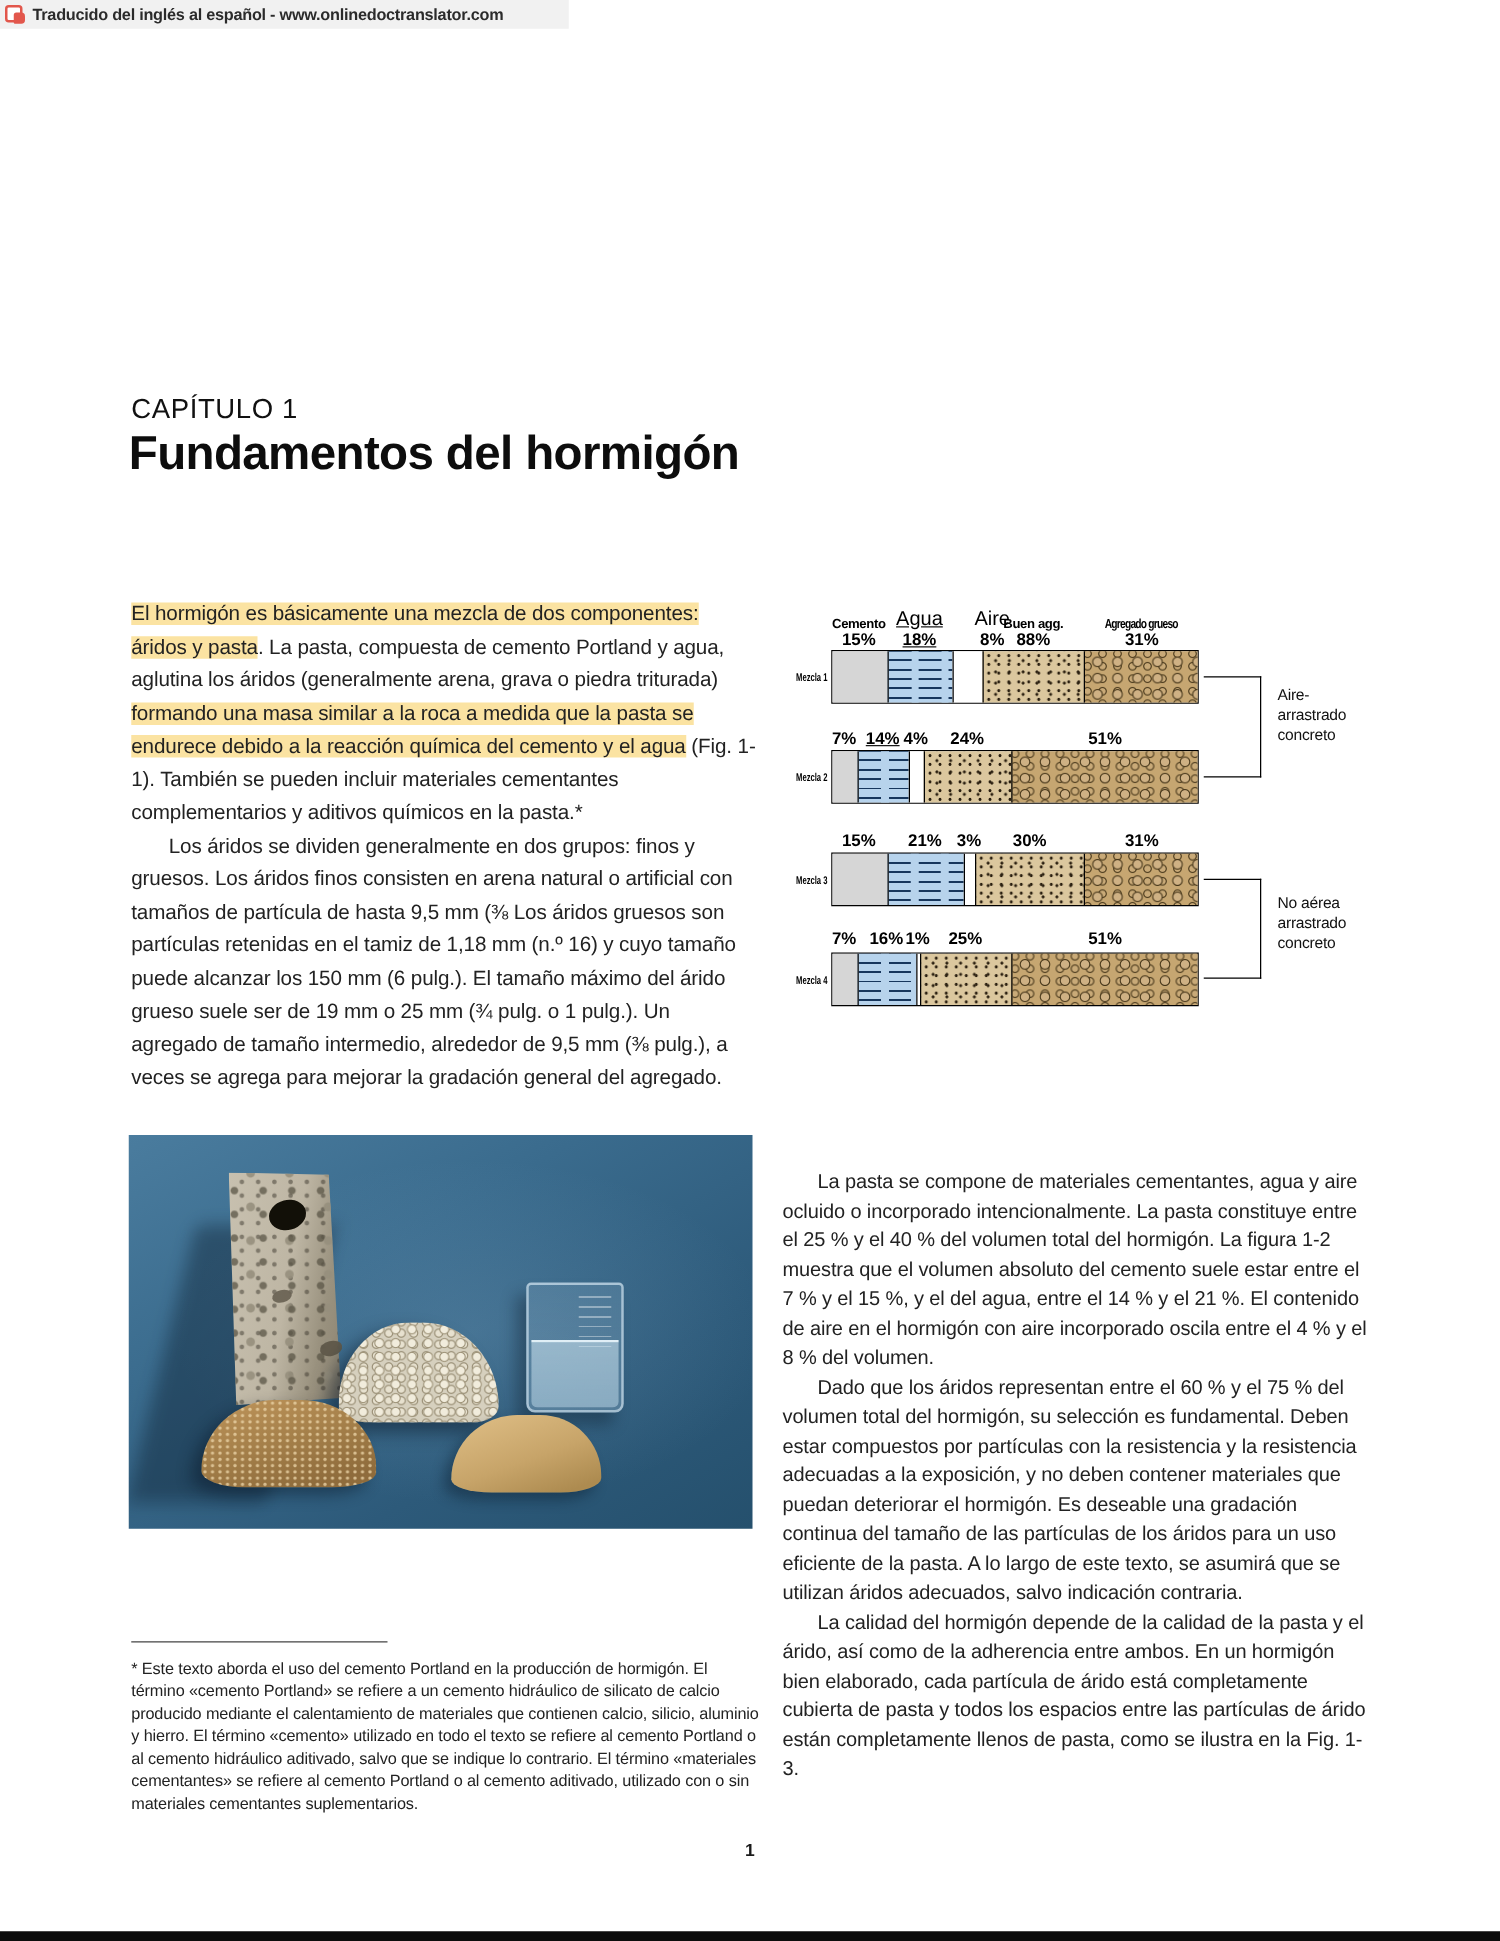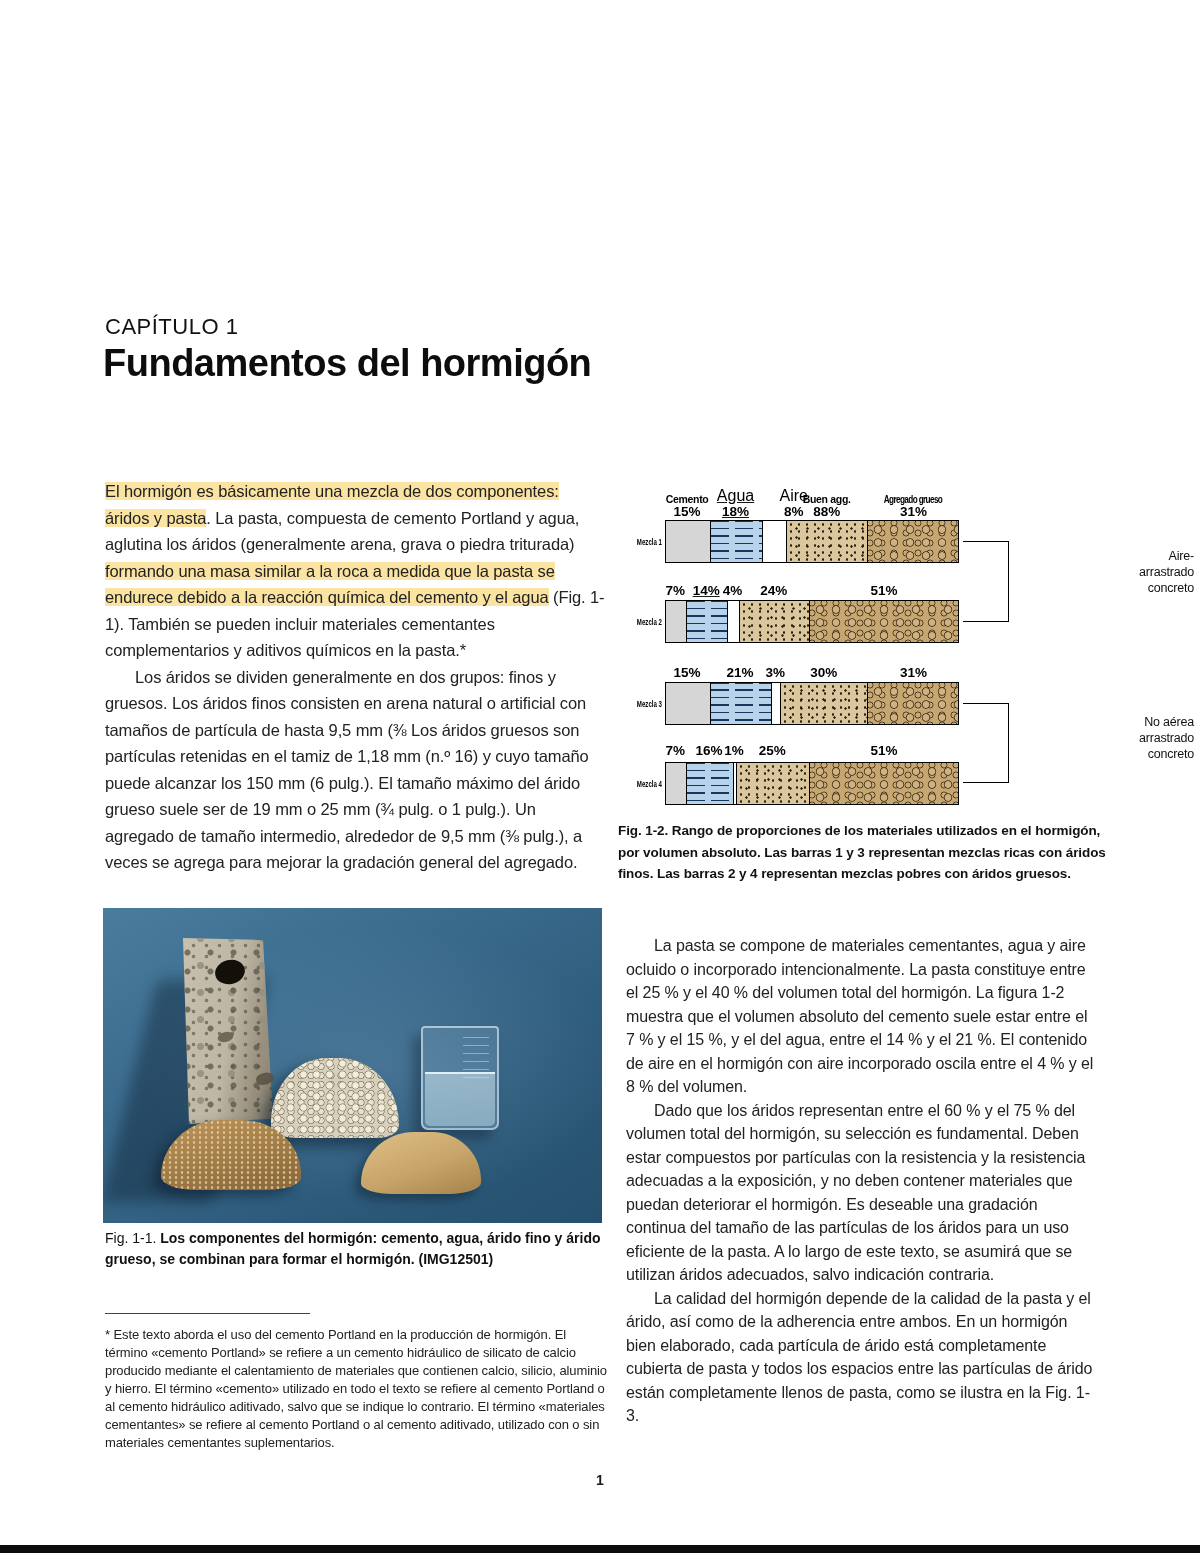--- a/index.html
+++ b/index.html
@@ -114,27 +114,34 @@
   .lab{position:absolute;bottom:0;transform:translateX(-50%);text-align:center;white-space:nowrap;
        display:flex;flex-direction:column;align-items:center;line-height:1.05;}
   .hname{color:#000;}
   .hname.sm{font-size:10.5px;font-weight:700;letter-spacing:-0.3px;}
   .hname.lg{font-size:16px;font-weight:500;}
   .hname.cond{letter-spacing:-0.8px;transform:scaleX(.78);transform-origin:center bottom;}
   .hpct{font-size:13.5px;font-weight:600;color:#000;}
   .bracket{position:absolute;left:341px;width:46px;box-sizing:border-box;
      border-top:1.5px solid #000;border-right:1.5px solid #000;border-bottom:1.5px solid #000;}
   .bracket-label{position:absolute;left:400px;width:172px;font-size:12.5px;line-height:16px;color:#111;
-     white-space:pre-line;letter-spacing:-0.2px;text-align:right;}
+     white-space:pre-line;letter-spacing:-0.2px;}
 </style>
 </head>
 <body>
 
 <div id="page">
 
+  <div class="banner">
+    <span class="tr-icon">
+        <i class="b1"></i>
+        <i class="b2"></i>
+      </span>
+    <span class="banner-text">Traducido del inglés al español - www.onlinedoctranslator.com</span>
+  </div>
 
   <div class="kicker">CAPÍTULO 1</div>
   <div class="title">Fundamentos del hormigón</div>
 
   <div class="leftcol">
     <p><span class="hl">El hormigón es básicamente una mezcla de dos componentes: áridos y pasta</span><span>. La pasta, compuesta de cemento Portland y agua, aglutina los áridos (generalmente arena, grava o piedra triturada) </span><span class="hl">formando una masa similar a la roca a medida que la pasta se endurece debido a la reacción química del cemento y el agua</span><span> (Fig. 1-1). También se pueden incluir materiales cementantes complementarios y aditivos químicos en la pasta.*</span></p>
     <p class="indent">Los áridos se dividen generalmente en dos grupos: finos y gruesos. Los áridos finos consisten en arena natural o artificial con tamaños de partícula de hasta 9,5 mm (⅜ Los áridos gruesos son partículas retenidas en el tamiz de 1,18 mm (n.º 16) y cuyo tamaño puede alcanzar los 150 mm (6 pulg.). El tamaño máximo del árido grueso suele ser de 19 mm o 25 mm (¾ pulg. o 1 pulg.). Un agregado de tamaño intermedio, alrededor de 9,5 mm (⅜ pulg.), a veces se agrega para mejorar la gradación general del agregado.</p>
   </div>
 
   <div id="fig1-photo">
@@ -144,23 +151,20 @@
     <div class="block-hole"></div>
     <div class="stones-pile"></div>
     <div class="beaker">
       <div class="grads"></div>
       <div class="water"></div>
     </div>
     <div class="sand-pile"></div>
     <div class="cement-pile"></div>
   </div>
 
-  <div class="fig1-caption">
-    <span>Fig. 1-1. </span><span class="bold">Los componentes del hormigón: cemento, agua, árido fino y árido grueso, se combinan para formar el hormigón. (IMG12501)</span>
-  </div>
 
   <div class="foot-rule"></div>
   <div class="footnote">* Este texto aborda el uso del cemento Portland en la producción de hormigón. El término «cemento Portland» se refiere a un cemento hidráulico de silicato de calcio producido mediante el calentamiento de materiales que contienen calcio, silicio, aluminio y hierro. El término «cemento» utilizado en todo el texto se refiere al cemento Portland o al cemento hidráulico aditivado, salvo que se indique lo contrario. El término «materiales cementantes» se refiere al cemento Portland o al cemento aditivado, utilizado con o sin materiales cementantes suplementarios.</div>
 
   <div id="fig2-chart">
     <div class="bracket" style="top:55px;height:81px;"></div>
     <div class="bracket" style="top:217px;height:80px;"></div>
     <div class="bracket-label" style="top:62px;">Aire-
 arrastrado
 concreto</div>
@@ -267,21 +271,20 @@
         </div>
         <div class="lab" style="left: 36.5%;">
           <span class="hpct">25%</span>
         </div>
         <div class="lab" style="left: 74.5%;">
           <span class="hpct">51%</span>
         </div>
       </div>
     </div>
 
-  <div class="fig2-caption">Fig. 1-2. Rango de proporciones de los materiales utilizados en el hormigón, por volumen absoluto. Las barras 1 y 3 representan mezclas ricas con áridos finos. Las barras 2 y 4 representan mezclas pobres con áridos gruesos.</div>
 
   <div class="rightcol">
       <p>La pasta se compone de materiales cementantes, agua y aire ocluido o incorporado intencionalmente. La pasta constituye entre el 25 % y el 40 % del volumen total del hormigón. La figura 1-2 muestra que el volumen absoluto del cemento suele estar entre el 7 % y el 15 %, y el del agua, entre el 14 % y el 21 %. El contenido de aire en el hormigón con aire incorporado oscila entre el 4 % y el 8 % del volumen.</p>
       <p>Dado que los áridos representan entre el 60 % y el 75 % del volumen total del hormigón, su selección es fundamental. Deben estar compuestos por partículas con la resistencia y la resistencia adecuadas a la exposición, y no deben contener materiales que puedan deteriorar el hormigón. Es deseable una gradación continua del tamaño de las partículas de los áridos para un uso eficiente de la pasta. A lo largo de este texto, se asumirá que se utilizan áridos adecuados, salvo indicación contraria.</p>
       <p>La calidad del hormigón depende de la calidad de la pasta y el árido, así como de la adherencia entre ambos. En un hormigón bien elaborado, cada partícula de árido está completamente cubierta de pasta y todos los espacios entre las partículas de árido están completamente llenos de pasta, como se ilustra en la Fig. 1-3.</p>
     </div>
 
   <div class="pagenum">1</div>
   <div class="bottom-bar"></div>
 

